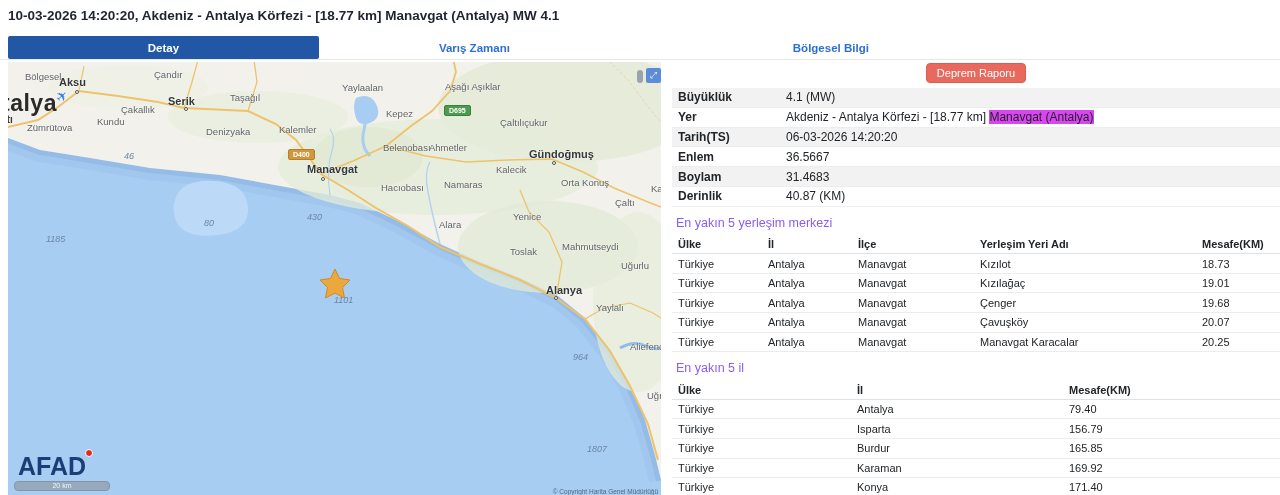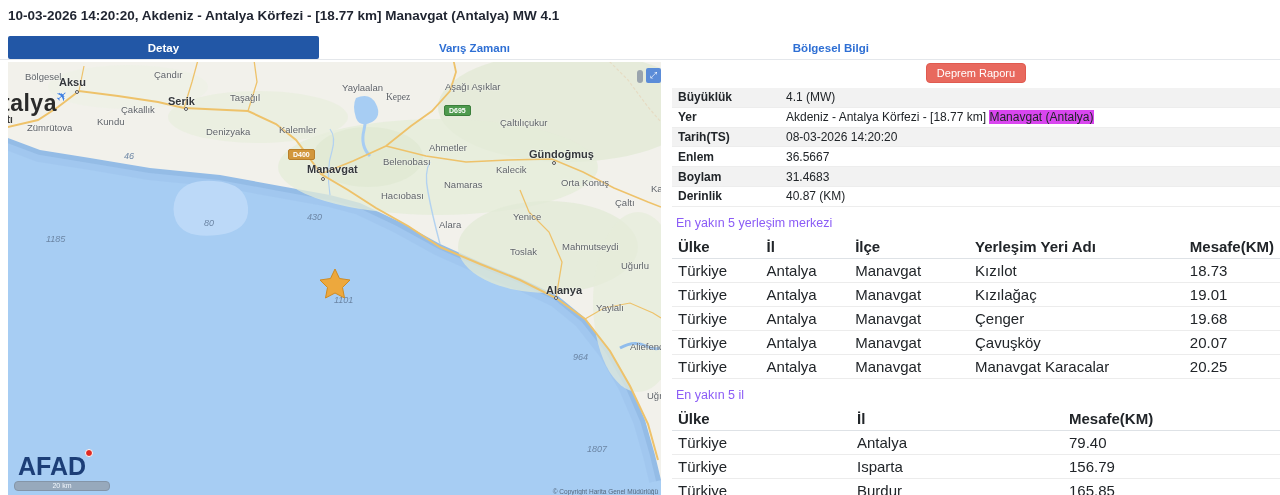--- a/index.html
+++ b/index.html
@@ -51,21 +51,21 @@
   .btnrow { height:22px; text-align:center; margin-top:1px; }
   .report-btn { background:#e8695e; color:#fff; border:1px solid #e05a4f; border-radius:4px;
     font-size:11px; font-family:inherit; padding:3px 10px; cursor:pointer; }
   .details { margin-top:3px; }
   .drow { display:flex; align-items:center; height:19.8px; border-bottom:1px solid #ededed;
     font-size:12px; }
   .drow.stripe { background:#f2f2f2; }
   .dlabel { width:114px; font-weight:bold; padding-left:6px; flex:none; }
   .hl { background:#d946ef; }
   .section { font-size:12.5px; font-weight:400; margin:9px 0 0 4px; color:#8b5cf6; }
-  table { width:100%; border-collapse:collapse; font-size:15px; margin-top:5px; }
+  table { width:100%; border-collapse:collapse; font-size:11px; margin-top:5px; }
   th { text-align:left; font-weight:bold; padding:3px 6px; border-bottom:1px solid #dee2e6; height:19px; }
   td { padding:3px 6px; border-bottom:1px solid #ececec; height:19.6px; }
   .t1 .c0 { width:90px; } .t1 .c1 { width:90px; } .t1 .c2 { width:122px; } .t1 .c3 { width:222px; }
   .t2 .c0 { width:179px; } .t2 .c1 { width:212px; }
 </style>
 </head>
 <body>
 
 <div class="page">
 
@@ -131,29 +131,29 @@
         <i class="mdot" style="left: 546px; top: 234px;"></i>
         <span class="ml place" style="left: 17px; top: 9px;">Bölgesel</span>
         <span class="ml place" style="left: 146px; top: 7px;">Çandır</span>
         <span class="ml place" style="left: 222px; top: 30px;">Taşağıl</span>
         <span class="ml place" style="left: 113px; top: 42px;">Çakallık</span>
         <span class="ml place" style="left: 89px; top: 54px;">Kundu</span>
         <span class="ml place" style="left: 19px; top: 60px;">Zümrütova</span>
         <span class="ml place" style="left: 198px; top: 64px;">Denizyaka</span>
         <span class="ml place" style="left: 271px; top: 62px;">Kalemler</span>
         <span class="ml place" style="left: 334px; top: 20px;">Yaylaalan</span>
-        <span class="ml place" style="left: 378px; top: 30px; font-family: Liberation Serif, serif;">Kepez</span>
+        <span class="ml place" style="left: 378px; top: 46px;">Kepez</span>
         <span class="ml place" style="left: 437px; top: 19px;">Aşağı Aşıklar</span>
         <span class="ml place" style="left: 492px; top: 55px;">Çaltılıçukur</span>
         <span class="ml place" style="left: 421px; top: 80px;">Ahmetler</span>
-        <span class="ml place" style="left: 375px; top: 94px;">Belenobası</span>
+        <span class="ml place" style="left: 375px; top: 80px;">Belenobası</span>
         <span class="ml place" style="left: 488px; top: 102px;">Kalecik</span>
         <span class="ml place" style="left: 553px; top: 115px;">Orta Konuş</span>
         <span class="ml place" style="left: 436px; top: 117px;">Namaras</span>
-        <span class="ml place" style="left: 373px; top: 128px;">Hacıobası</span>
+        <span class="ml place" style="left: 373px; top: 120px;">Hacıobası</span>
         <span class="ml place" style="left: 431px; top: 157px;">Alara</span>
         <span class="ml place" style="left: 505px; top: 149px;">Yenice</span>
         <span class="ml place" style="left: 502px; top: 184px;">Toslak</span>
         <span class="ml place" style="left: 554px; top: 179px;">Mahmutseydi</span>
         <span class="ml place" style="left: 588px; top: 240px;">Yaylalı</span>
         <span class="ml place" style="left: 607px; top: 135px;">Çaltı</span>
         <span class="ml place" style="left: 613px; top: 198px;">Uğurlu</span>
         <span class="ml place" style="left: 643px; top: 121px;">Kara</span>
         <span class="ml place" style="left: 622px; top: 279px;">Aliefendi</span>
         <span class="ml place" style="left: 639px; top: 328px;">Uğrak</span>
@@ -187,21 +187,21 @@
       <div class="drow stripe">
         <span class="dlabel">Büyüklük</span>
         <span class="dvalue">4.1 (MW)</span>
       </div>
       <div class="drow">
         <span class="dlabel">Yer</span>
         <span class="dvalue"><span>Akdeniz - Antalya Körfezi - [18.77 km] </span><span class="hl">Manavgat (Antalya)</span></span>
       </div>
       <div class="drow stripe">
         <span class="dlabel">Tarih(TS)</span>
-        <span class="dvalue">08-03-2026 14:20:20</span>
+        <span class="dvalue">06-03-2026 14:20:20</span>
       </div>
       <div class="drow">
         <span class="dlabel">Enlem</span>
         <span class="dvalue">36.5667</span>
       </div>
       <div class="drow stripe">
         <span class="dlabel">Boylam</span>
         <span class="dvalue">31.4683</span>
       </div>
       <div class="drow">

